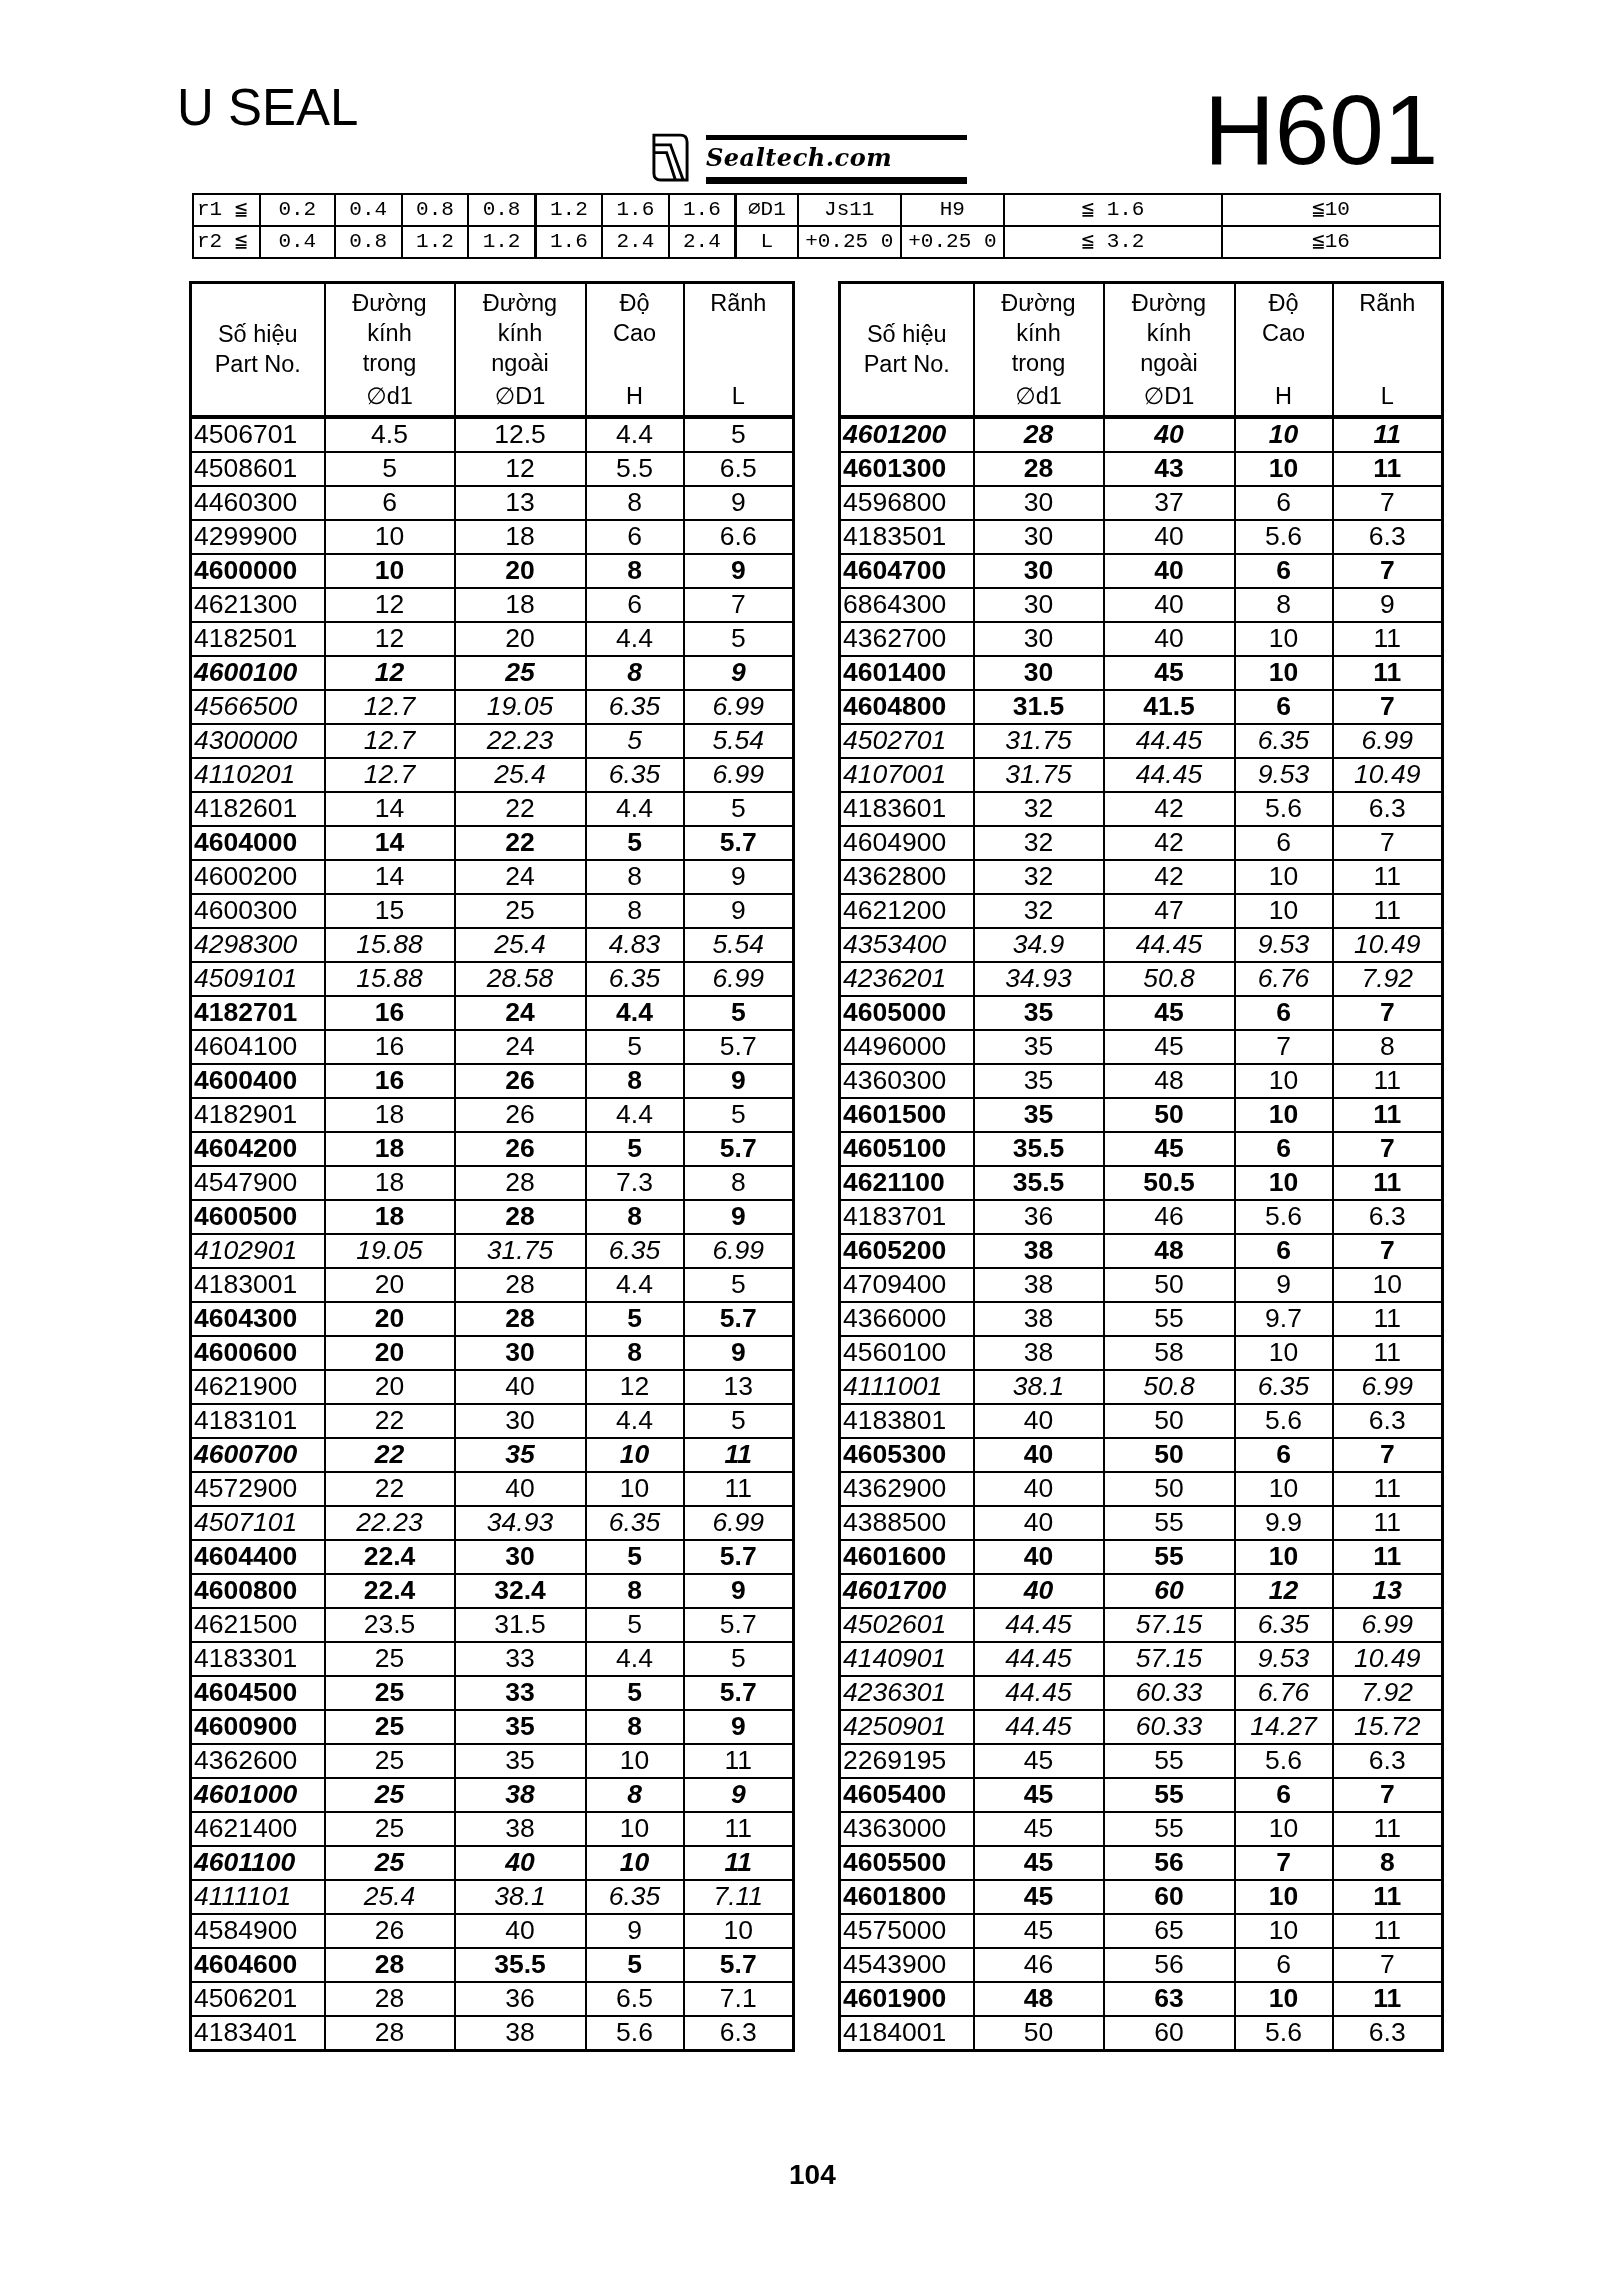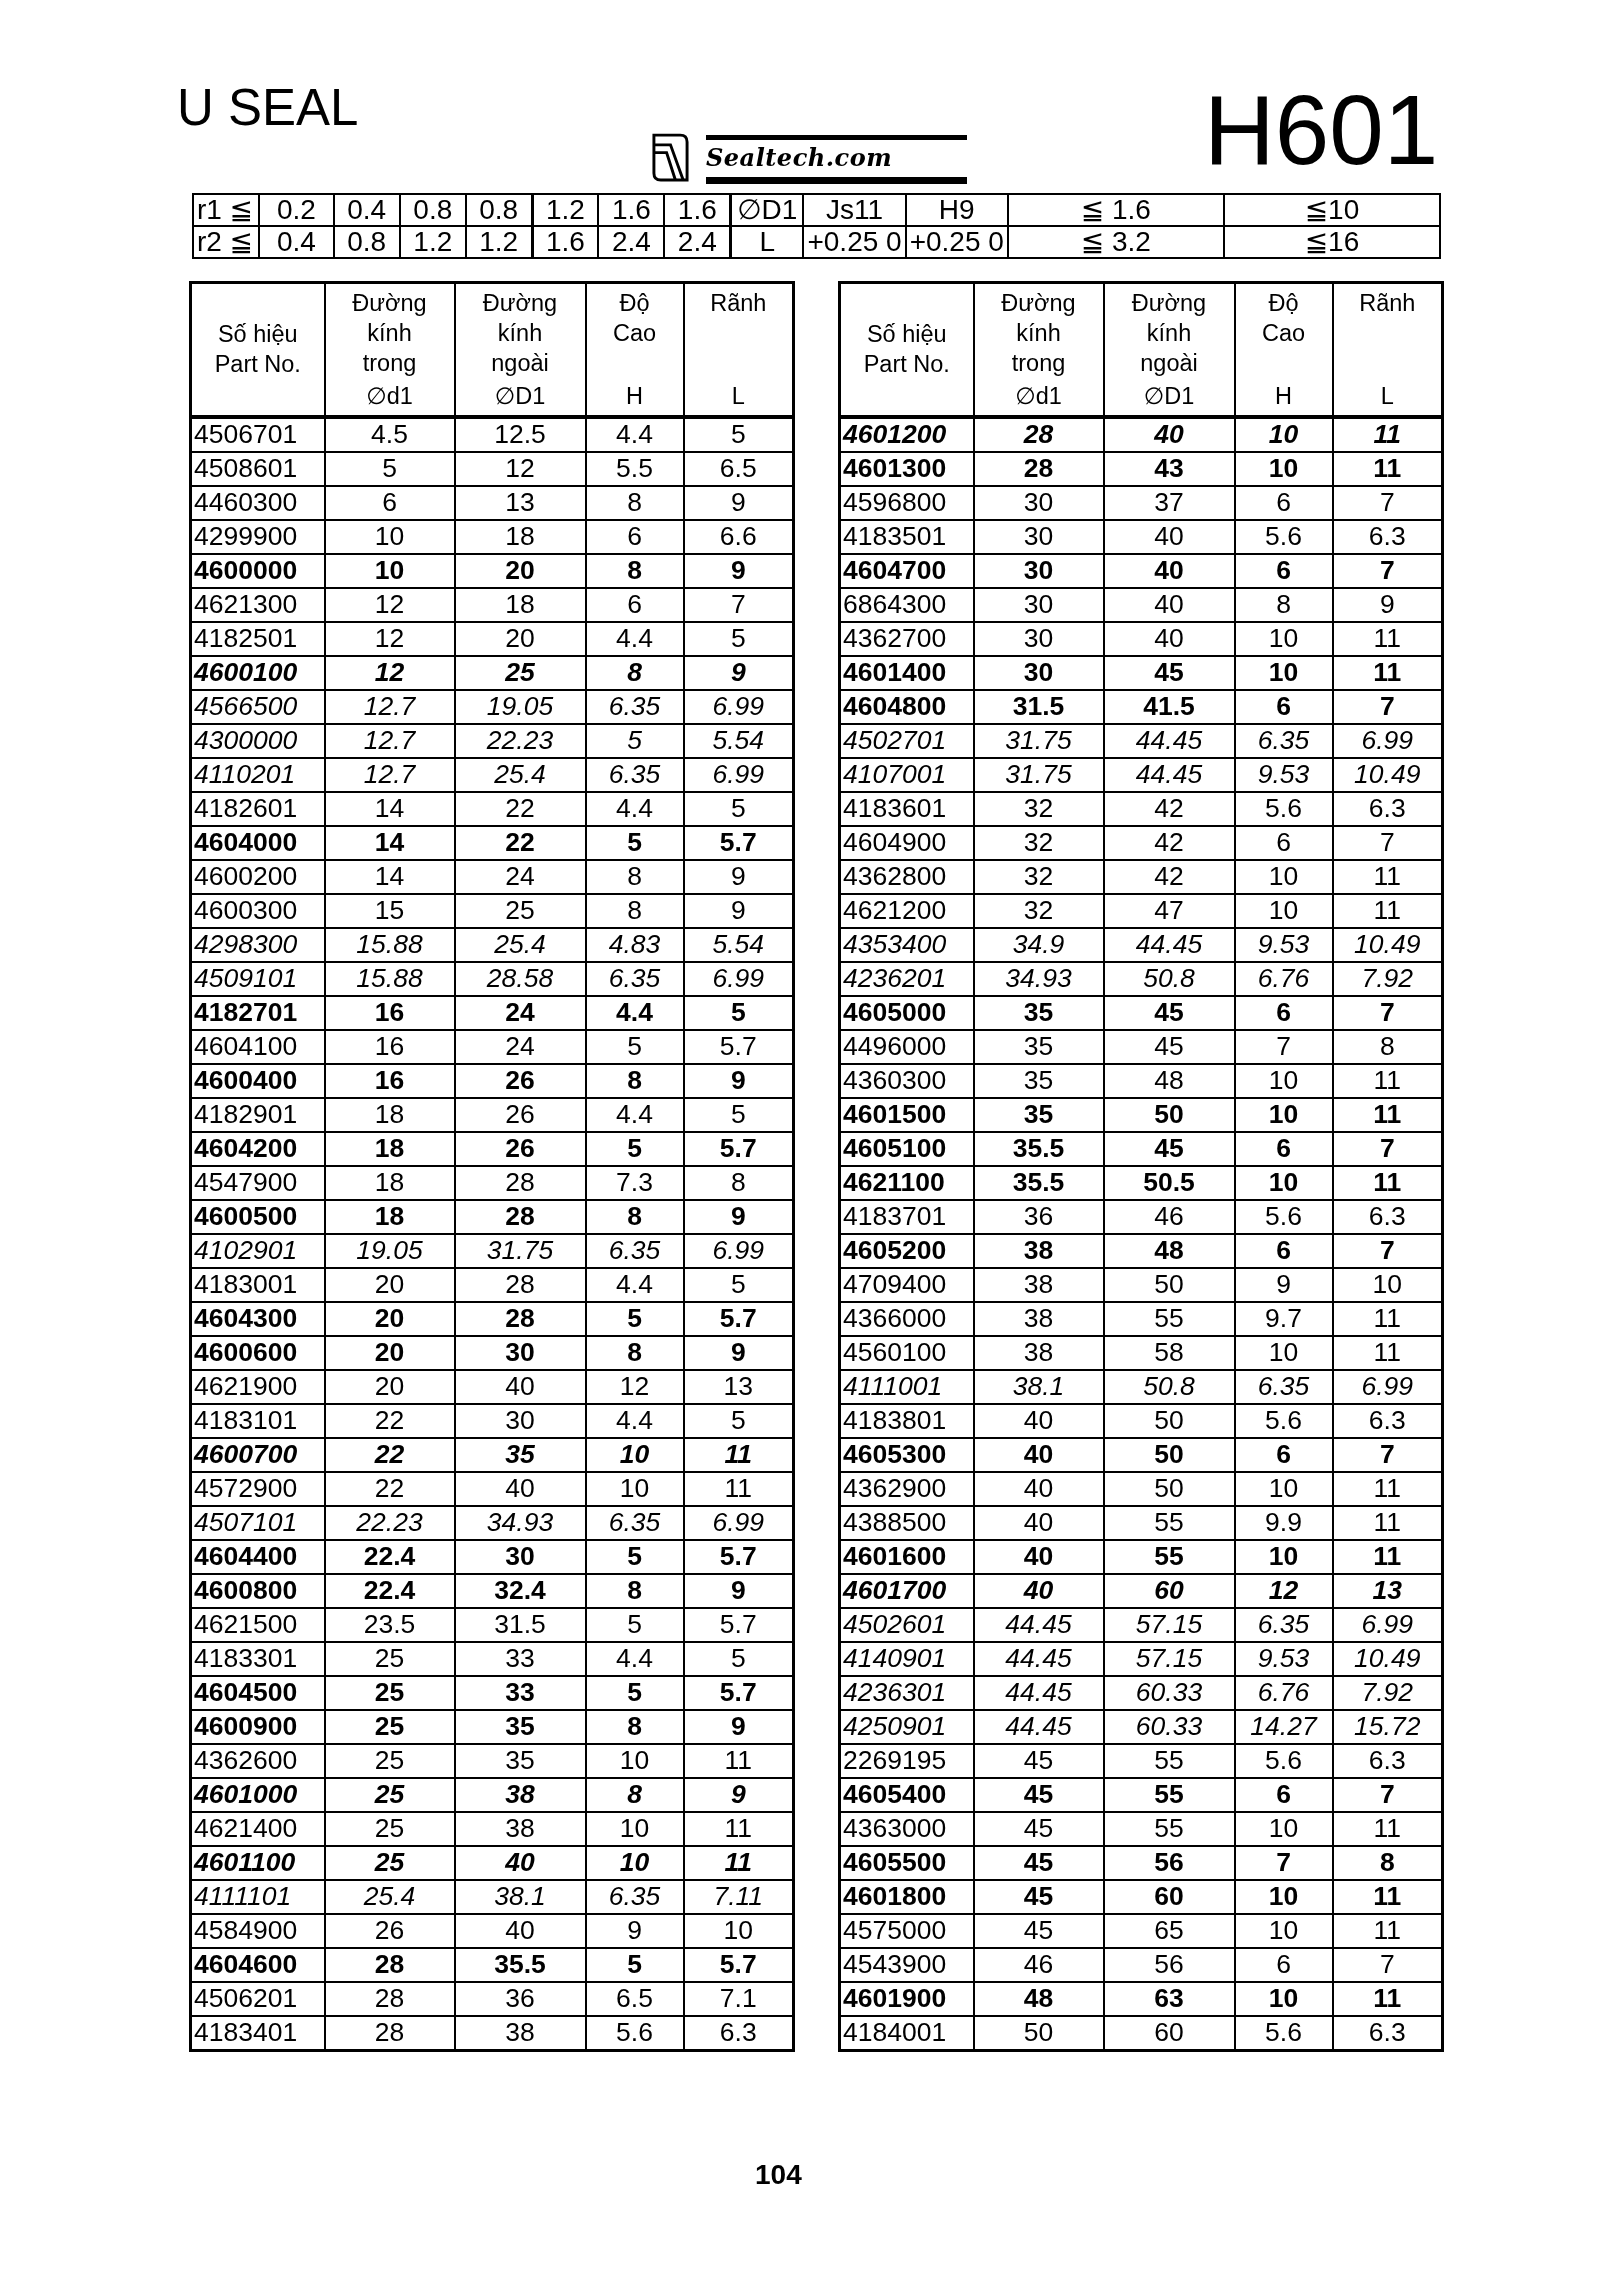--- a/index.html
+++ b/index.html
@@ -5,35 +5,35 @@
   html, body { margin:0; padding:0; background:#ffffff; }
   body { width:1619px; height:2291px; position:relative; font-family:"Liberation Sans", sans-serif; color:#000; overflow:hidden; }
   .title { position:absolute; left:177px; top:78px; font-size:51px; letter-spacing:0px; }
   .code { position:absolute; left:1204px; top:76px; font-size:98px; line-height:108px;text-align:right; }
   .logo { position:absolute; left:651px; top:129px; width:323px; height:61px; }
   .logo .mark { position:absolute; left:0; top:3.9px; width:39px; height:51px; }
   .logo .bar-top { position:absolute; left:55px; top:5.9px; width:261px; height:4.9px; background:#000; }
   .logo .bar-bot { position:absolute; left:55px; top:48px; width:261px; height:6.9px; background:#000; }
   .logo .txt { position:absolute; left:55px; top:7.8px; font-family:"DejaVu Serif", serif; font-style:italic; font-weight:bold; font-size:24px; line-height:41px; letter-spacing:0.5px; }
   .spec { position:absolute; left:192px; top:193px; width:1249px; border-collapse:collapse; border:2.9px solid #000; }
-  .spec td { border:2px solid #000; height:30px; padding:0; text-align:center; font-size:28px; line-height:27.4px; }
+  .spec td { border:2px solid #000; height:30px; padding:0; text-align:center; font-size:21px; line-height:27.4px;font-family:Liberation Mono, monospace; }
   .spec td.lbl { text-align:left; padding-left:2.9px; }
   .spec td.thick-l { border-left:3.9px solid #000; }
   .dt { position:absolute; top:281px; border-collapse:collapse; border:3.9px solid #000; table-layout:fixed; }
   .dt.left { left:189px; width:604px; }
   .dt.right { left:838px; width:604px; }
   .dt th { font-weight:normal; font-size:23.5px; line-height:30px; vertical-align:top; border:2px solid #000; border-bottom:4.9px solid #000; padding:3.9px 0 0 0; height:127px; position:relative; }
   .dt th .sym { position:absolute; left:0; right:0; bottom:3.9px; text-align:center; }
   .dt th.part { vertical-align:middle; padding-top:0;margin-left:6px; }
   .dt td { border:2px solid #000; height:32px; padding:0; font-size:26.5px; line-height:29px; text-align:center; }
   .dt td.pn { text-align:left; padding-left:2px; }
   .dt tr.b td { font-weight:bold; }
   .dt tr.i td { font-style:italic; }
   .dt tr.bi td { font-weight:bold; font-style:italic; }
-  .pageno { position:absolute; left:755px; top:2159px; font-size:28px; font-weight:bold; }
+  .pageno { position:absolute; left:789px; top:2159px; font-size:28px; font-weight:bold; }
 </style>
 </head>
 <body>
 
 <div class="title">U SEAL</div>
 <div class="code">H601</div>
 
 <div class="logo">
   <svg class="mark" viewBox="0 0 40 52">
     <path d="M3 2 H30 Q37 2 37 9 V48 H10 Q3 48 3 41 Z" fill="none" stroke="#000" stroke-width="3"></path>

